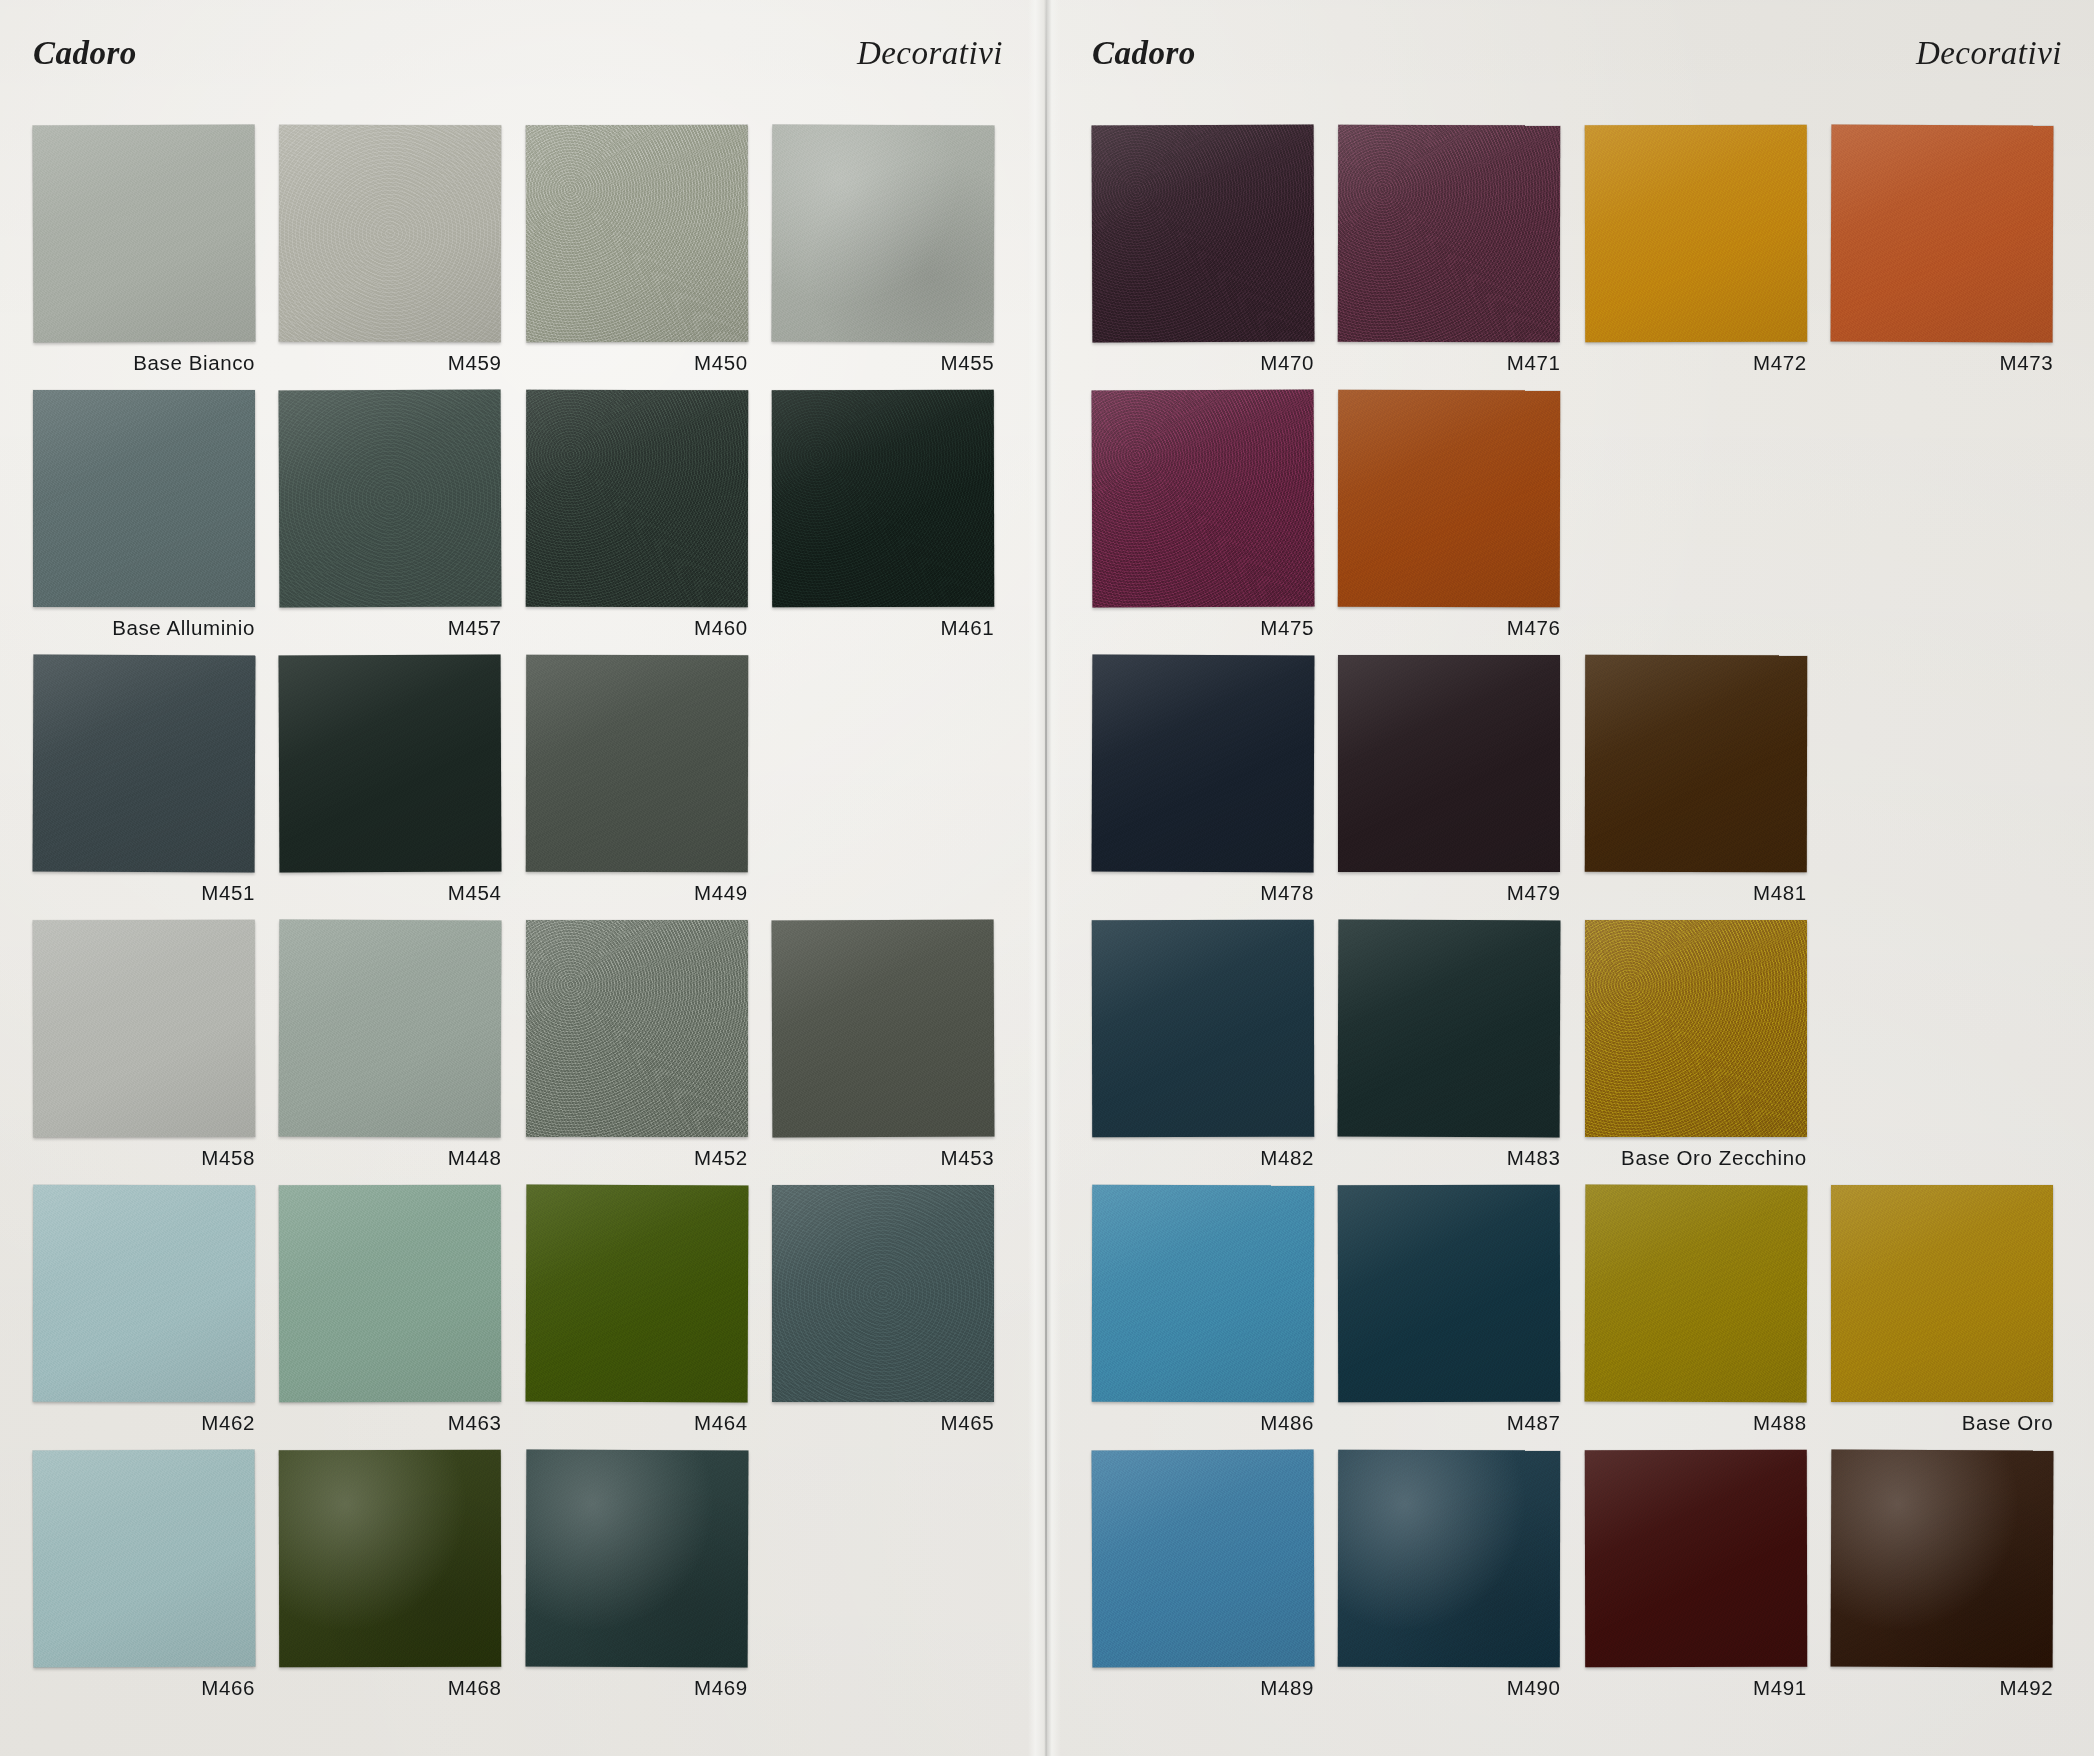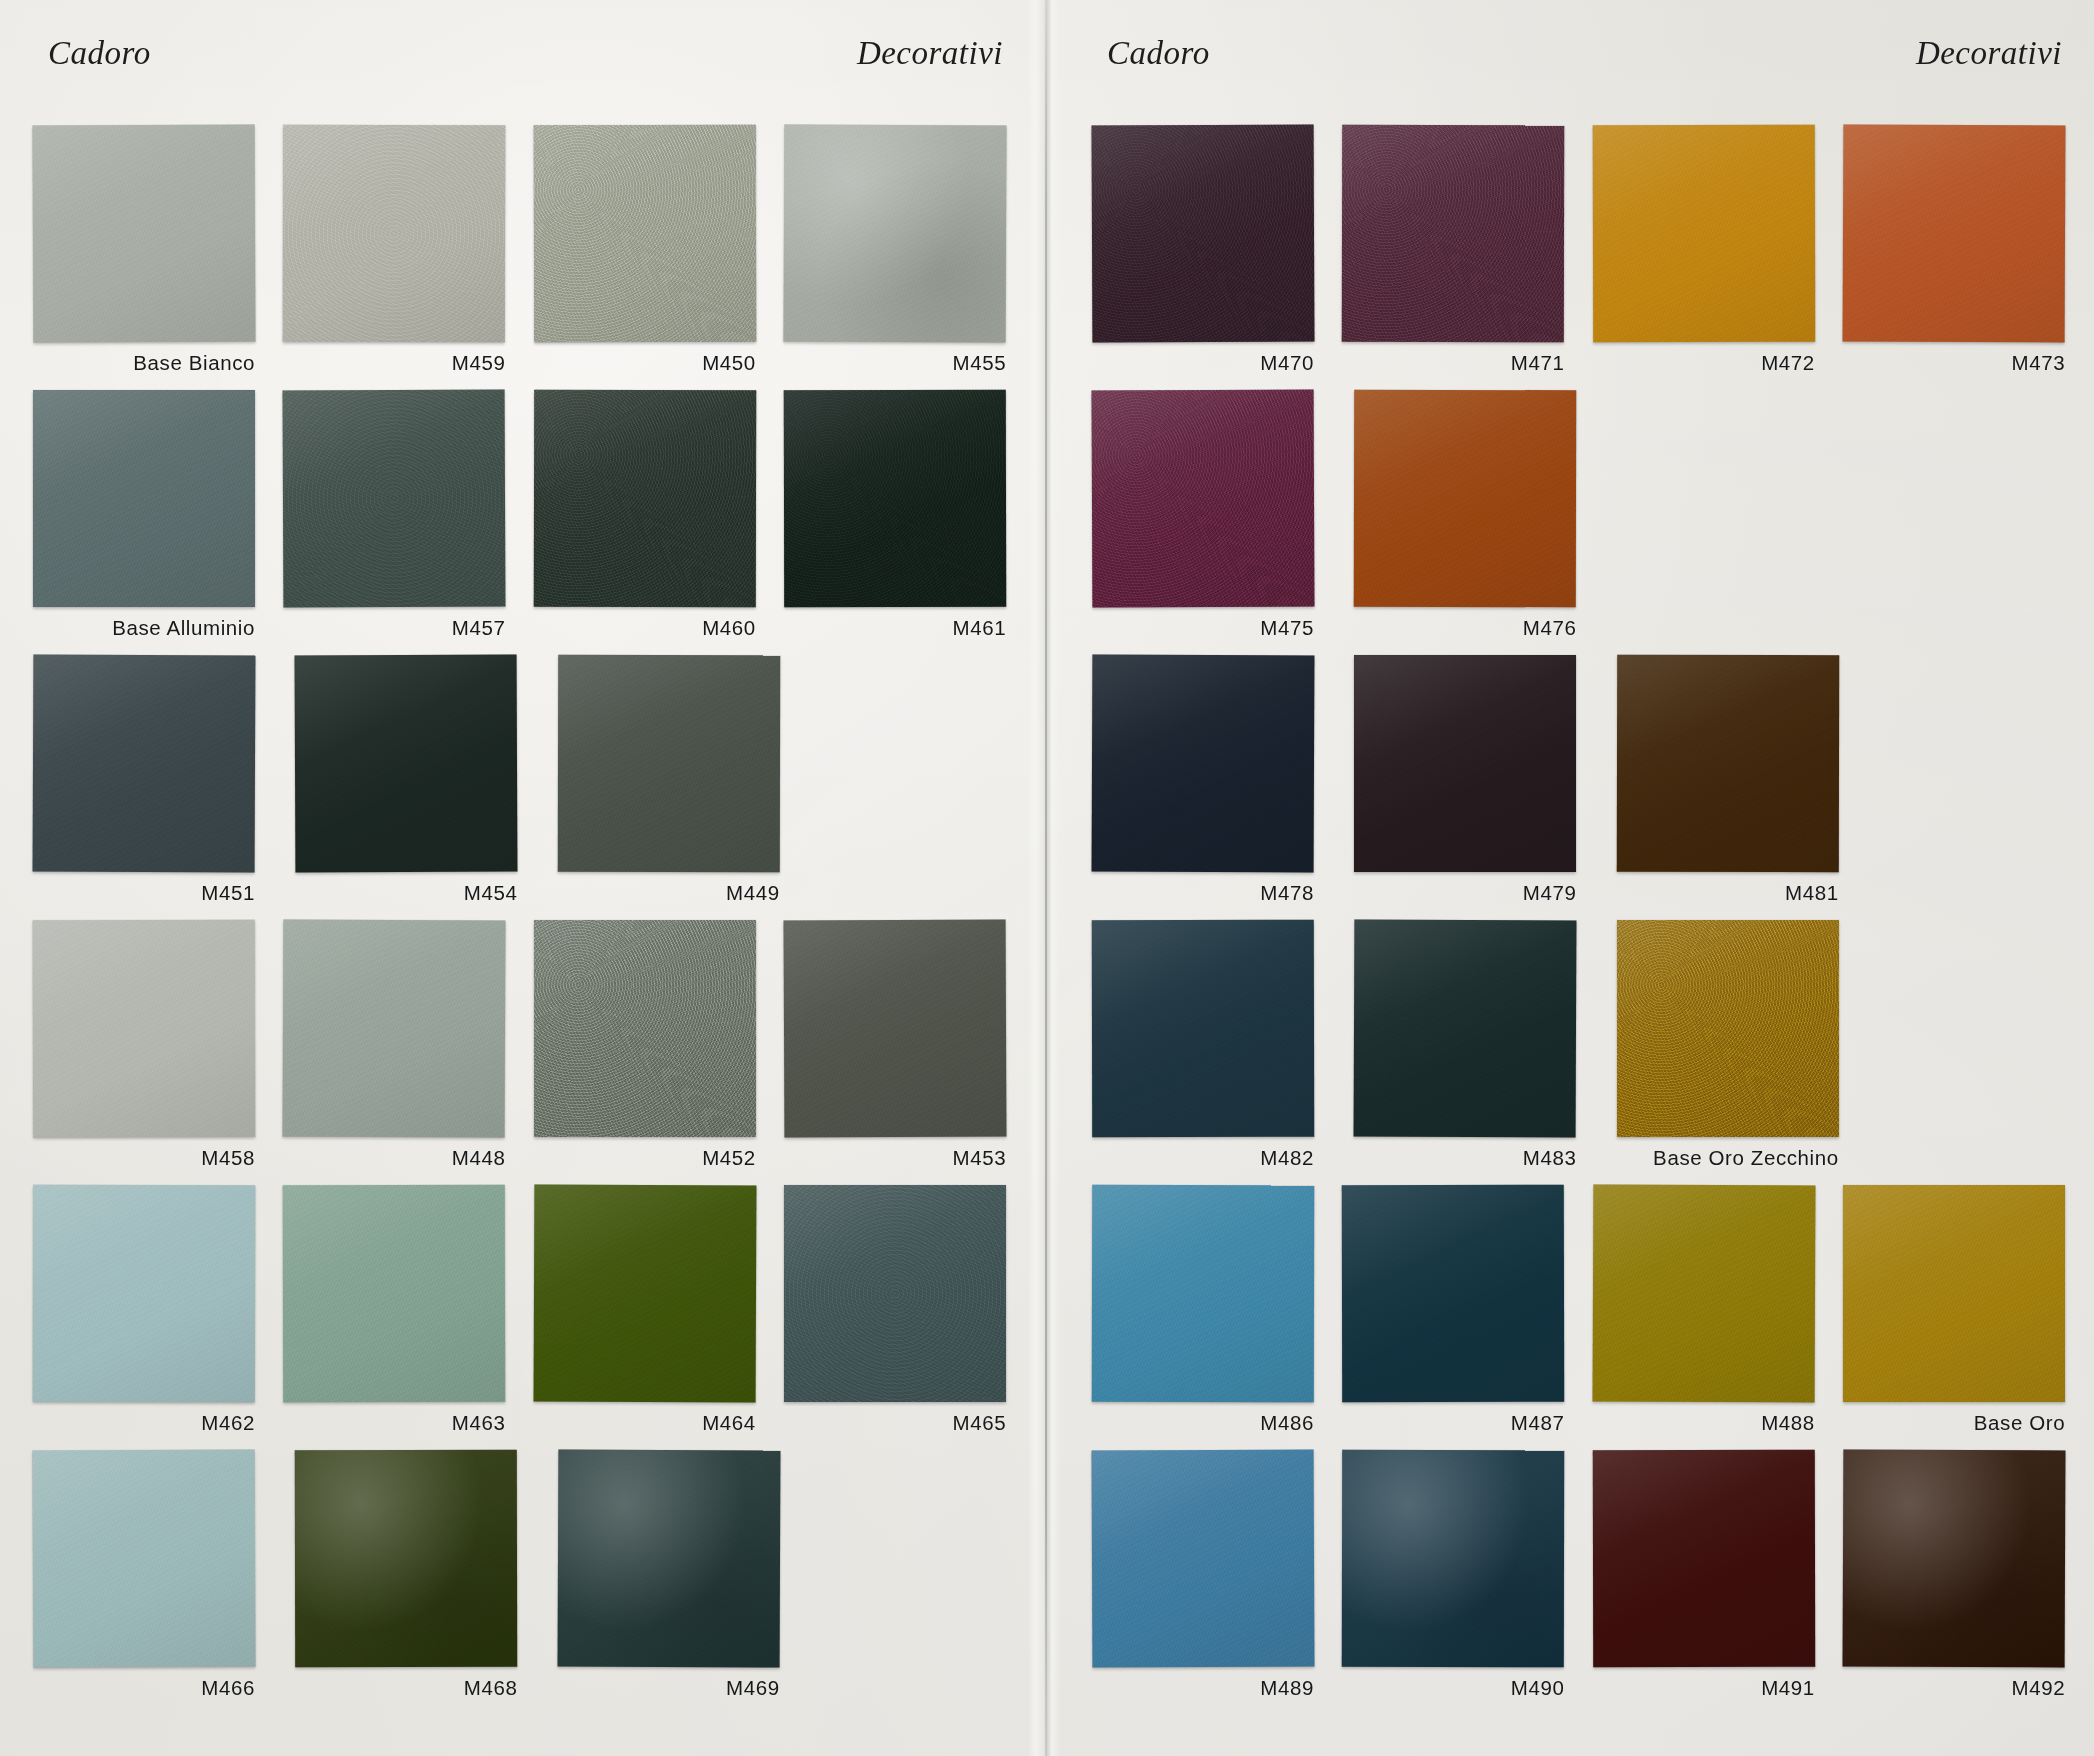--- a/index.html
+++ b/index.html
@@ -75,35 +75,35 @@
   .brand, .collection {
     position: absolute;
     top: 0;
     font-family: "Liberation Serif", "DejaVu Serif", serif;
     font-style: italic;
     font-size: 33px;
     letter-spacing: 0.5px;
     color: #1d1d1d;
     white-space: nowrap;
   }
-  .brand { left: 15px; }
+  .brand { left: 0; font-weight: bold; }
   .collection { right: 0; }
 
   .grid {
     position: absolute;
     top: 125px;
     left: 27px;
     right: 23.4px;
     bottom: 0;
   }
   .row {
     position: relative;
     height: 265px;
     display: flex;
-    gap: 16px;
+    gap: 0px;
   }
   .cell {
     position: relative;
     width: 25%;
     height: 265px;
   }
   .swatch-wrap {
     position: absolute;
     left: 5.9px;
     top: 0;

